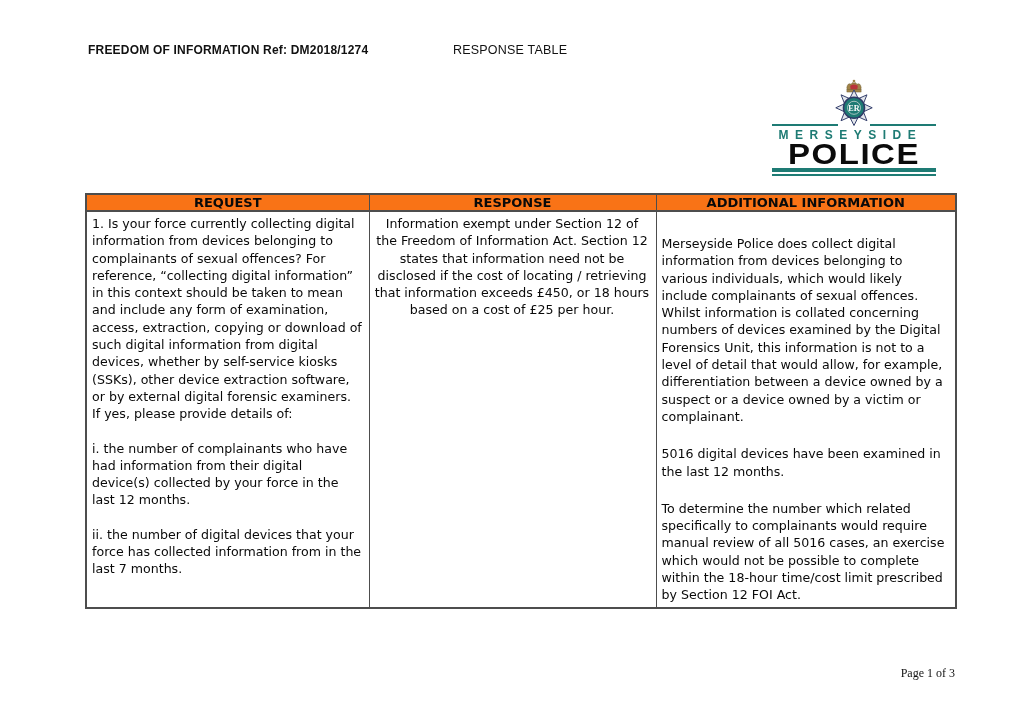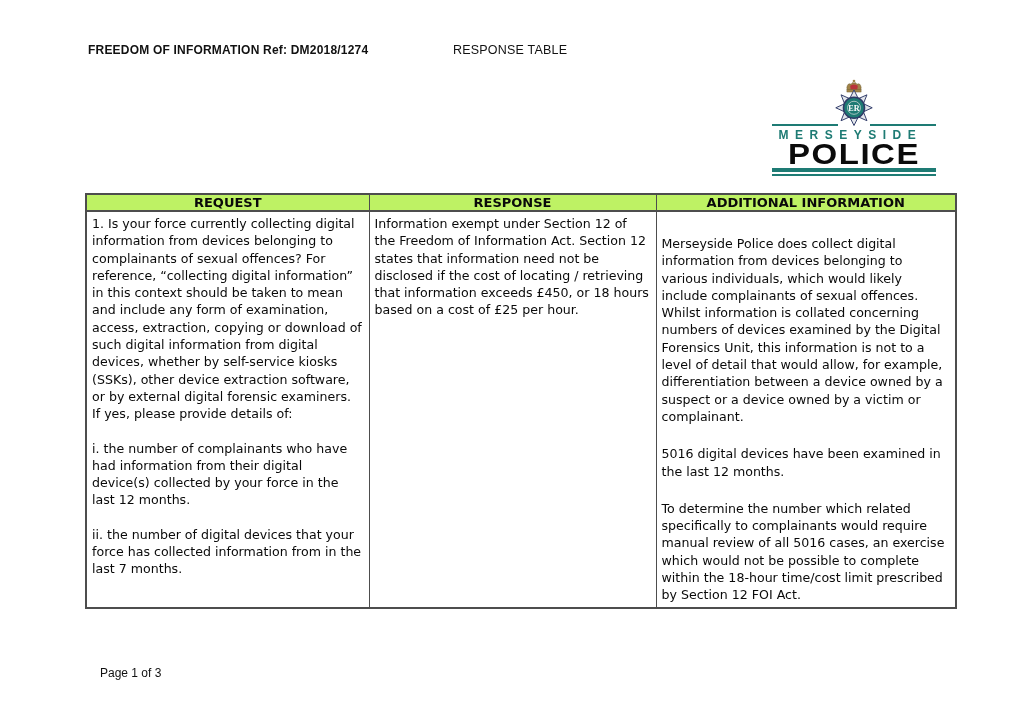--- a/index.html
+++ b/index.html
@@ -66,48 +66,48 @@
   table.foi-table {
     position: absolute; left: 85px; top: 193px;
     width: 870px;
     border-collapse: collapse;
     table-layout: fixed;
     border: 2px solid #4d4d4d;
   }
   table.foi-table th {
     border: 1px solid #4d4d4d;
     border-bottom: 2px solid #4d4d4d;
-    background: #bef264;
+    background: #f97316;
     height: 14px;
     font-size: 13px; font-weight: 700;
     text-align: center; vertical-align: middle;
     color: #0a0a0a;
   }
   table.foi-table td {
     border: 1px solid #4d4d4d;
     vertical-align: top;
     height: 302px;
     padding: 3px 6px 3px 5px;
     font-size: 12.6px; line-height: 17.3px;
     color: #0a0a0a;
   }
   .col-request   { width: 283px; }
   .col-response  { width: 287px; }
   .col-additional{ width: 300px; }
 
   td.cell-request p    { margin-bottom: 17px; white-space: pre-wrap; }
-  td.cell-response p   { margin-bottom: 17px; white-space: pre-wrap; }
+  td.cell-response p   { margin-bottom: 17px; white-space: pre-wrap; text-align: center; }
   td.cell-additional p { margin-bottom: 8px;  white-space: pre-wrap; margin-top: 20px; }
   td p:last-child { margin-bottom: 0; }
 
   
   .page-footer {
-    position: absolute; left: 100px; top: 666px; width: 870px;
-    text-align: left;
-    font-family: Liberation Sans, sans-serif;
+    position: absolute; left: 85px; top: 666px; width: 870px;
+    text-align: right;
+    font-family: Liberation Serif, serif;
     font-size: 12px; color: #111;
   }
 </style>
 </head>
 <body>
 
 <div class="doc-header-left">FREEDOM OF INFORMATION Ref: DM2018/1274</div>
 <div class="doc-header-right">RESPONSE TABLE</div>
 
 <div class="logo">

